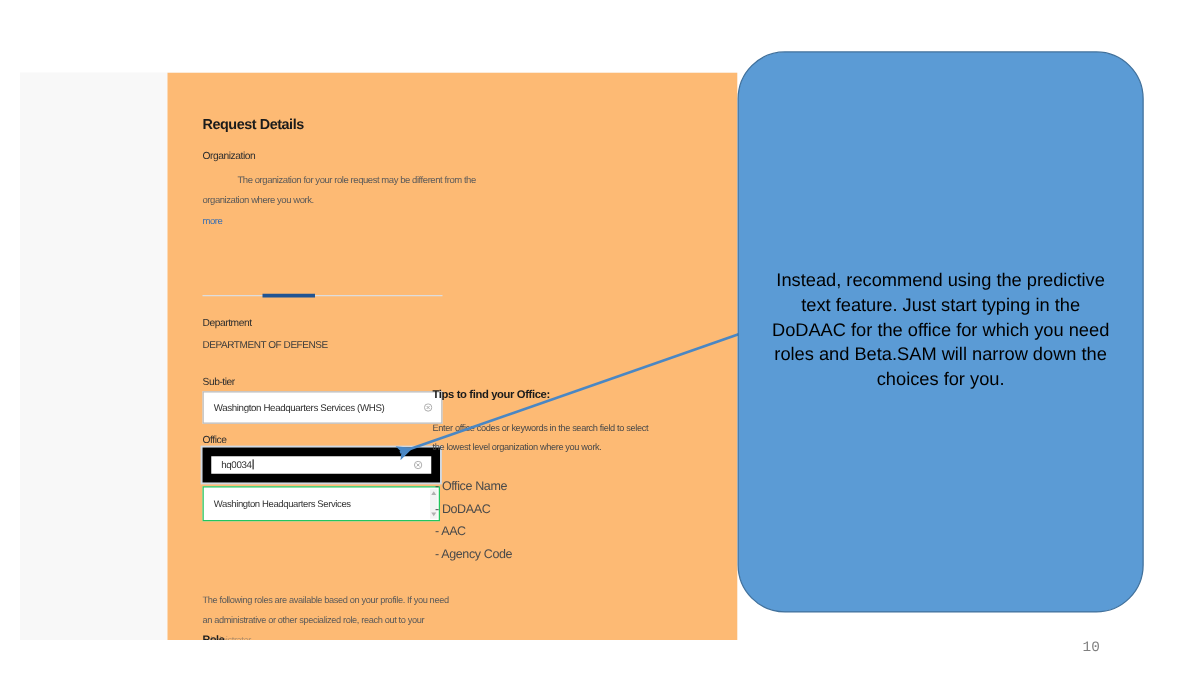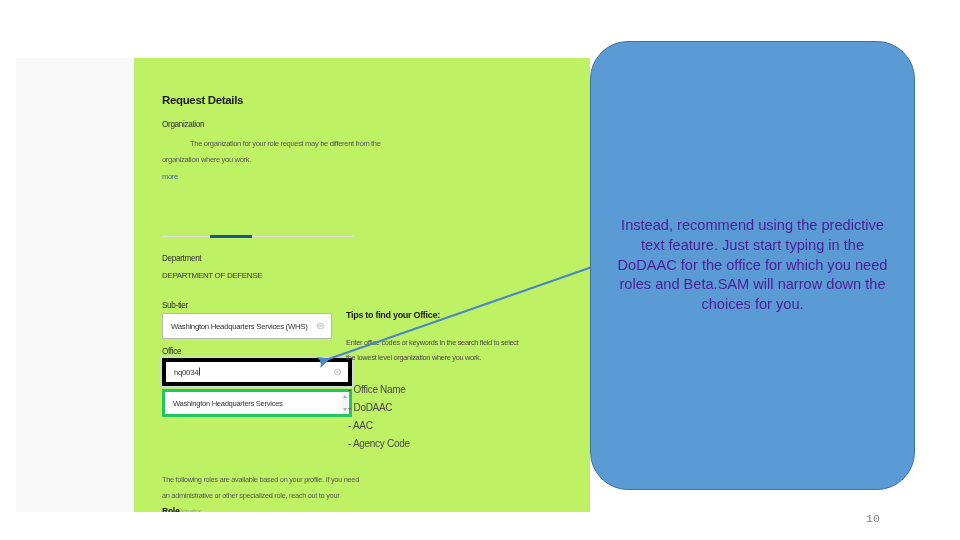--- a/index.html
+++ b/index.html
@@ -34,21 +34,21 @@
     overflow: hidden;
   }
 
   
   #content-card {
     position: absolute;
     left: 118px;
     top: 0px;
     width: 456px;
     height: 454px;
-    background: #bef264;
+    background: #fdba74;
   }
 
   
   .sstext {
     color: #3a3a3a;
     font-family: "Liberation Sans", sans-serif;
     filter: blur(0.35px);
     letter-spacing: -0.35px;
     white-space: nowrap;
   }
@@ -111,21 +111,21 @@
 
   
   .tinput {
     position: absolute;
     box-sizing: border-box;
     background: #ffffff;
     border: 1px solid #b9b9b9;
     cursor: text;
   }
   .tinput.focused {
-    border: 4px solid #000000;
+    border: 7px solid #000000;
     box-shadow: 0 0 0 1.5px #cfd8e3;
   }
   .tinput .val {
     position: absolute;
     left: 8px;
     top: 50%;
     transform: translateY(-50%);
     font-size: 7.8px;
     color: #303030;
     filter: blur(0.35px);
@@ -150,21 +150,21 @@
     opacity: 0.55;
     cursor: pointer;
   }
   .clear-icon svg { display: block; width: 7px; height: 7px; }
 
   
   #suggest-list {
     position: absolute;
     box-sizing: border-box;
     background: #ffffff;
-    border: 3px solid #22c55e;
+    border: 1px solid #22c55e;
     overflow: hidden;
     padding-left: 24px;
   }
   #suggest-item {
     position: absolute;
     left: 8px;
     top: 50%;
     transform: translateY(-50%);
     font-size: 7.6px;
     color: #333333;
@@ -236,21 +236,21 @@
     border: 1.2px solid #41719c;
     border-radius: 38px;
     box-sizing: border-box;
     display: flex;
     align-items: center;
     justify-content: center;
   }
   #callout-text {
     width: 278px;
     text-align: center;
-    color: #4c1d95;
+    color: #000000;
     font-size: 14.6px;
     line-height: 1.36;
     font-family: "Liberation Sans", sans-serif;
   }
 
   
   #connector {
     position: absolute;
     left: 300px;
     top: 250px;
@@ -287,21 +287,21 @@
 
       <div class="link-more sstext">more</div>
 
       <div id="tab-rule"></div>
       <div id="tab-active-rule"></div>
 
       <div class="field-label sstext" style="left:28px; top:196px;">Department</div>
       <div class="body-line sstext" style="left:28px; top:213px; font-size:8px; color:#3b3b3b;">DEPARTMENT OF DEFENSE</div>
 
       <div class="field-label sstext" style="left:28px; top:243px;">Sub-tier</div>
-      <div class="tinput" style="left:28px; top:255px; width:170px; height:26px;text-align:center;">
+      <div class="tinput" style="left:28px; top:255px; width:192px; height:26px;text-align:center;">
         <span class="val">Washington Headquarters Services (WHS)</span>
         <span class="clear-icon">
           <svg viewBox="0 0 10 10" aria-hidden="true">
             <circle cx="5" cy="5" r="4.2" fill="none" stroke="#555" stroke-width="1"></circle>
             <path d="M3.3 3.3 L6.7 6.7 M6.7 3.3 L3.3 6.7" stroke="#555" stroke-width="1" fill="none"></path>
           </svg>
         </span>
       </div>
 
       <div class="field-label sstext" style="left:28px; top:289px;">Office</div>

